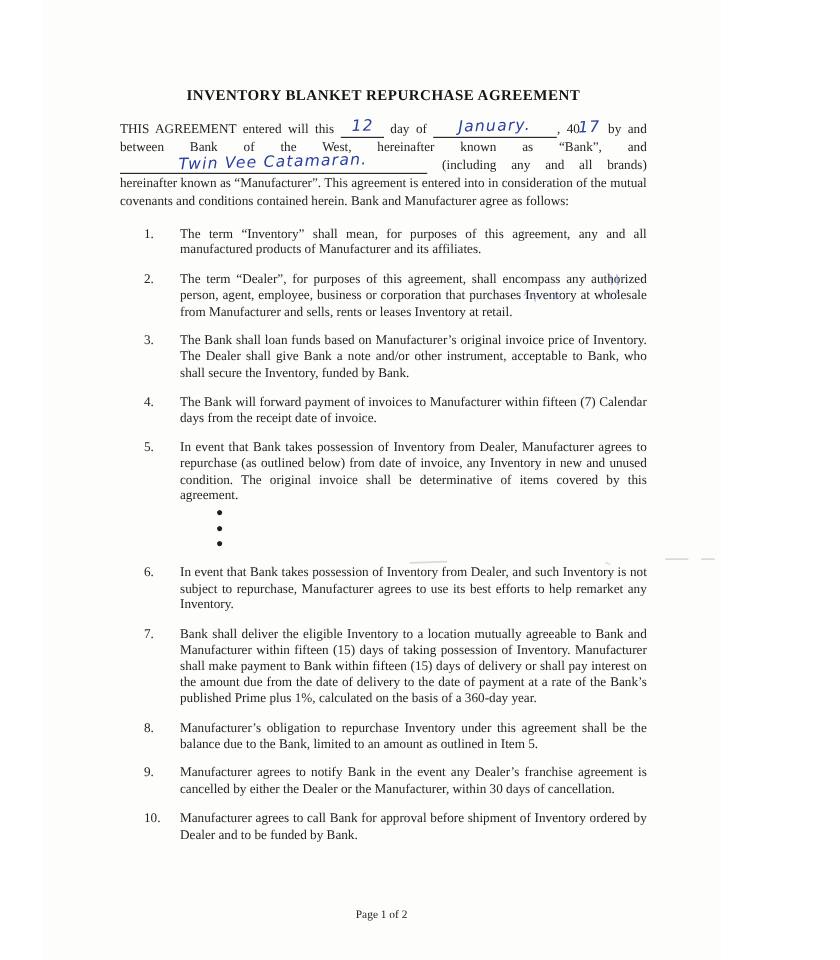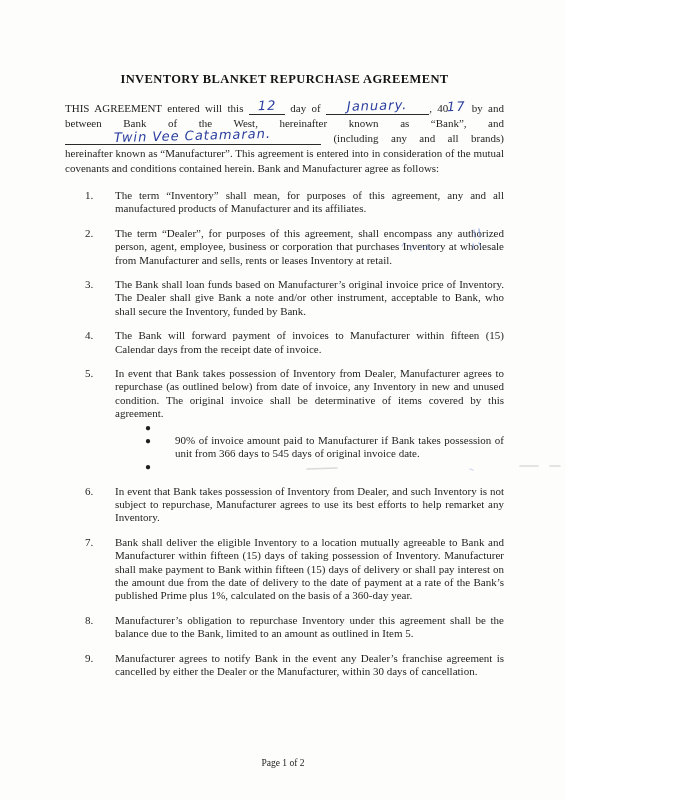--- a/index.html
+++ b/index.html
@@ -4,20 +4,21 @@
 <style>
   html,body{margin:0;padding:0;background:#ffffff;}
   .page{
     position:relative;
     width:566px;height:800px;
     background:#fdfdfc;
     font-family:"Liberation Serif", serif;
     color:#1f1f1f;
     overflow:hidden;
     box-sizing:border-box;
+    margin-left:35px;
   }
   .content{
     position:absolute;
     left:65px; right:62px; top:72px;
   }
   .doc-title{
     text-align:center;
     font-weight:bold;
     font-size:12.5px;
     letter-spacing:.4px;
@@ -133,35 +134,34 @@
       <div class="clause">
         <span class="clause-num">3.</span>
         <span class="clause-body">
             <span class="clause-text">The Bank shall loan funds based on Manufacturer’s original invoice price of Inventory.  The Dealer shall give Bank a note and/or other instrument, acceptable to Bank, who shall secure the Inventory, funded by Bank.</span>
           </span>
       </div>
 
       <div class="clause">
         <span class="clause-num">4.</span>
         <span class="clause-body">
-            <span class="clause-text">The Bank will forward payment of invoices to Manufacturer within fifteen (15) Calendar days from the receipt date of invoice.</span>
+            <span class="clause-text">The Bank will forward payment of invoices to Manufacturer within fifteen (7) Calendar days from the receipt date of invoice.</span>
           </span>
       </div>
 
       <div class="clause">
         <span class="clause-num">5.</span>
         <span class="clause-body">
           <span class="clause-text">In event that Bank takes possession of Inventory from Dealer, Manufacturer agrees to repurchase (as outlined below) from date of invoice, any Inventory in new and unused condition.  The original invoice shall be determinative of items covered by this agreement.</span>
           <span class="bullets">
             <span class="bullet">
               <span class="bullet-marker">●</span>
             </span>
             <span class="bullet">
               <span class="bullet-marker">●</span>
-              <span class="bullet-text">90% of invoice amount paid to Manufacturer if Bank takes possession of unit from 366 days to 545 days of original invoice date.</span>
             </span>
             <span class="bullet">
               <span class="bullet-marker">●</span>
             </span>
           </span>
         </span>
       </div>
 
       <div class="clause">
         <span class="clause-num">6.</span>
@@ -184,20 +184,26 @@
           </span>
       </div>
 
       <div class="clause">
         <span class="clause-num">9.</span>
         <span class="clause-body">
             <span class="clause-text">Manufacturer agrees to notify Bank in the event any Dealer’s franchise agreement is cancelled by either the Dealer or the Manufacturer, within 30 days of cancellation.</span>
           </span>
       </div>
 
+      <div class="clause">
+        <span class="clause-num">10.</span>
+        <span class="clause-body">
+            <span class="clause-text">Manufacturer agrees to call Bank for approval before shipment of Inventory ordered by Dealer and to be funded by Bank.</span>
+          </span>
+      </div>
 
 
     </div>
   </div>
 
   <div class="smudge" style="left:398px;top:236px;opacity:.55;">
     <svg width="70" height="18" viewBox="0 0 70 18">
       <path d="M4 10 l2 -3 m6 2 l1 6 m-2 -5 l4 1 m8 -2 l3 3 m4 -4 l-1 5 l3 -2" stroke="#7b92d6" stroke-width="1.2" fill="none" stroke-linecap="round"></path>
     </svg>
   </div>

